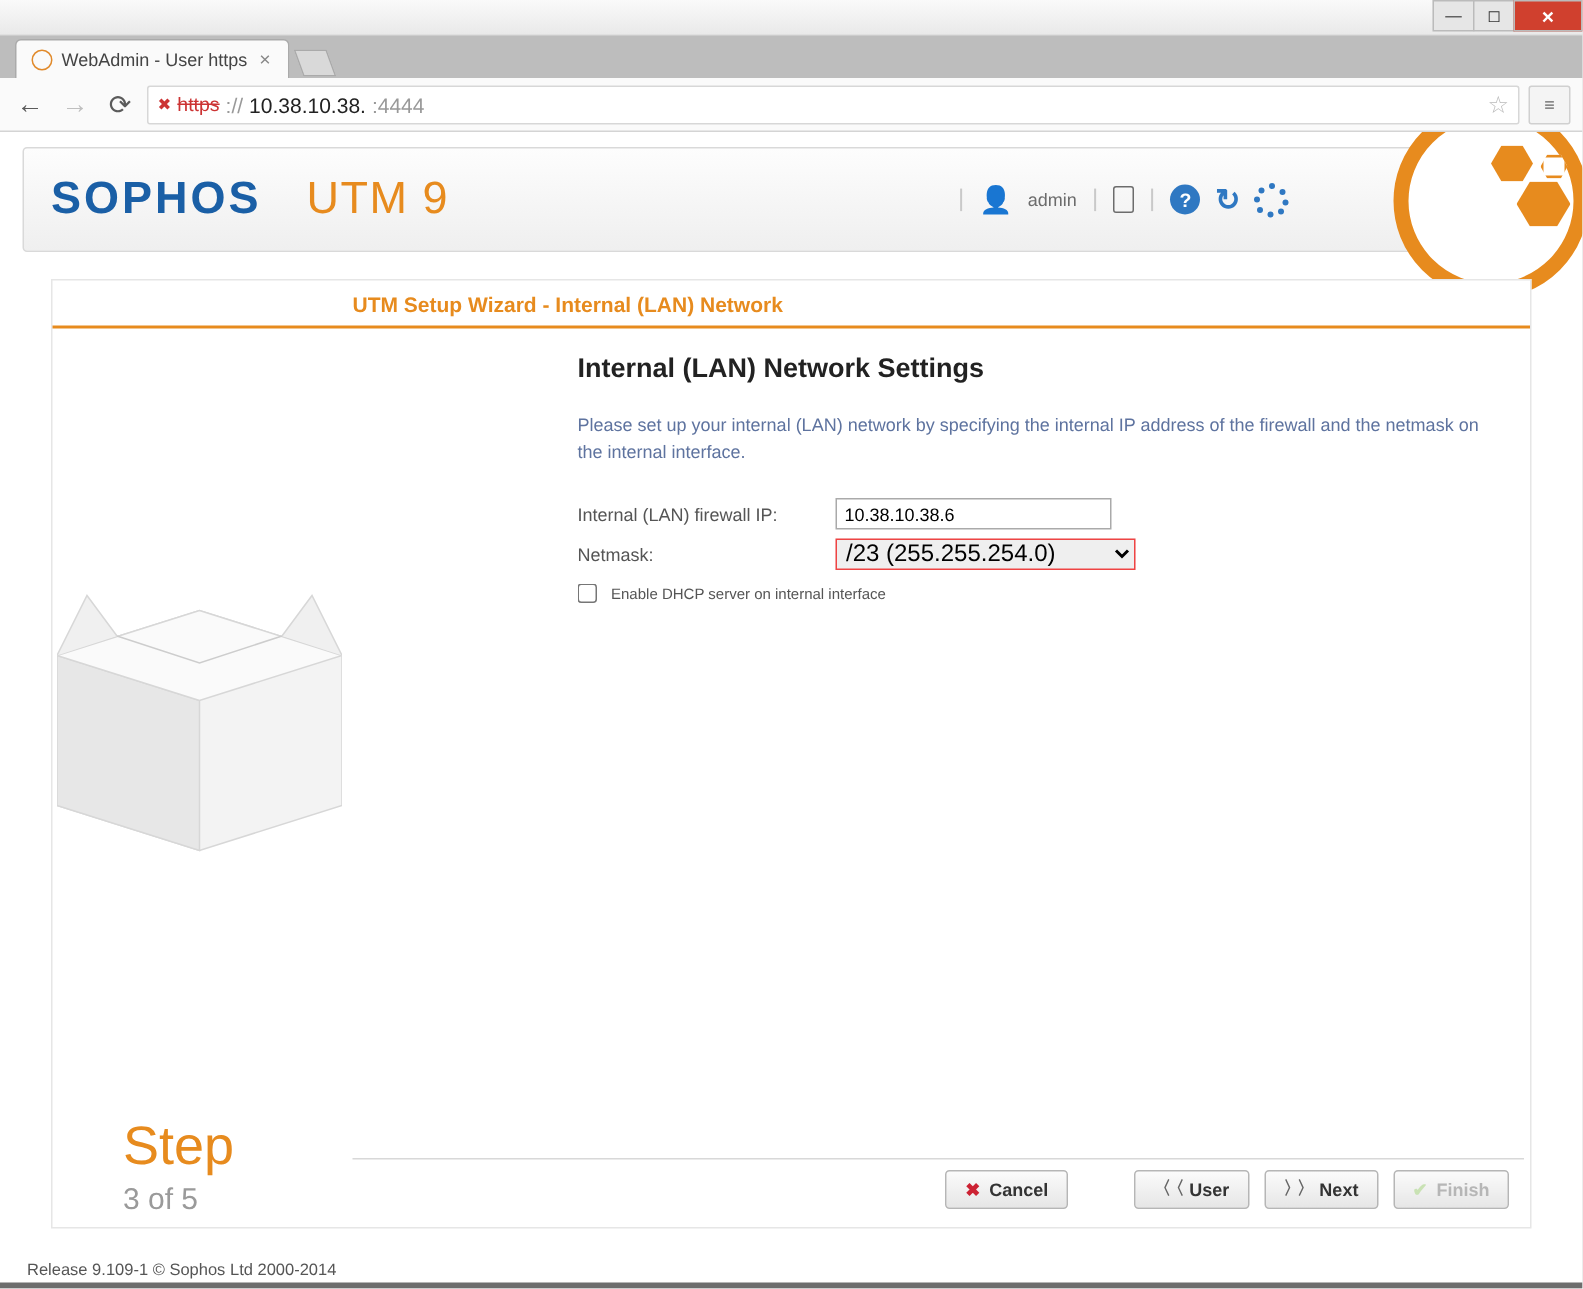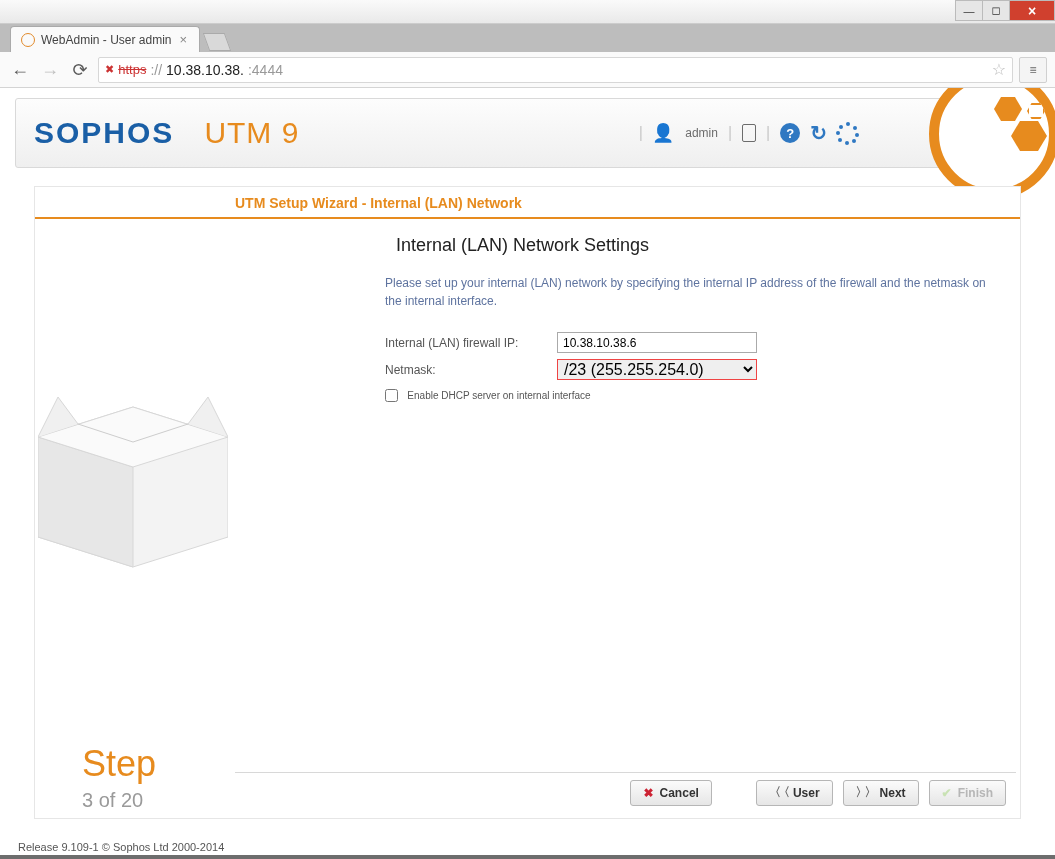--- a/index.html
+++ b/index.html
@@ -43,25 +43,25 @@
 .wizard { position:absolute; left:34px; right:34px; top:98px; bottom:40px; background:#fff; border:1px solid #e6e6e6;}
 .wizard-title { color:#e78b1e; font-weight:bold; font-size:14px; padding:8px 0 6px 200px; border-bottom:2px solid #e78b1e;}
 .leftcol { position:absolute; left:13px; top:30px; bottom:0; width:200px;}
 .cube { position:absolute; left:-10px; top:160px; width:190px; height:200px;}
 .cube svg { width:100%; height:100%;}
 .step-block { position:absolute; left:34px; bottom:6px;}
 .step-word { color:#e78b1e; font-size:36px; font-weight:300;}
 .step-sub { color:#9a9a9a; font-size:20px; font-weight:300; margin-top:4px;}
 
 .content { position:absolute; left:200px; right:4px; top:30px; bottom:48px; padding:18px 24px 0 150px;}
-.sec-title { font-size:18px; font-weight:normal; color:#222; margin-bottom:18px;margin-left:11px;}
+.sec-title { font-size:18px; font-weight:bold; color:#222; margin-bottom:18px;}
 .sec-desc { color:#5e739f; font-size:12px; line-height:1.5; margin-bottom:22px;}
 .formrow { display:flex; align-items:center; margin-bottom:6px;}
 .formrow label { width:172px; color:#555; font-size:12px;}
-.formrow input[type=text]{ width:200px; height:21px; border:1px solid #aaa; padding:0 5px; font-size:12px;}
+.formrow input[type=text]{ width:184px; height:21px; border:1px solid #aaa; padding:0 5px; font-size:12px;}
 .formrow select{ width:200px; height:21px; border:1px solid #ef4444; font-size:16px; padding-left:2px;}
 .chkrow { margin-top:8px;}
 .chkrow input{ vertical-align:middle; margin-right:6px;}
 .chkrow label{ color:#555; font-size:10px;}
 
 .wizard-footer { position:absolute; left:200px; right:4px; bottom:6px; height:40px; border-top:1px solid #d8d8d8; display:flex; align-items:center; justify-content:flex-end; gap:10px; padding-right:10px;}
 .btn { height:26px; padding:0 12px; background:linear-gradient(#fbfbfb,#e6e6e6); border:1px solid #b6b6b6; border-radius:3px; display:flex; align-items:center; gap:6px; font-size:12px; color:#333; font-weight:bold; cursor:pointer;}
 .btn.disabled { color:#b6b6b6; cursor:default;}
 .btn .ic { font-weight:bold;}
 .ic-x{color:#c23;} .ic-chk{color:#6a3;} .ic-chk.dis{color:#c9e2b4;} .ic-ll,.ic-rr{font-size:12px; letter-spacing:-3px; color:#666;}
@@ -77,21 +77,21 @@
     <div class="winbtns">
       <div class="wbtn">—</div>
       <div class="wbtn">◻</div>
       <div class="wbtn close">×</div>
     </div>
   </div>
 
   <div class="tabbar">
     <div class="tab">
       <span class="favicon"></span>
-      <span>WebAdmin - User admin</span>
+      <span>WebAdmin - User https</span>
       <span class="tabclose">×</span>
     </div>
     <div class="newtab"></div>
   </div>
 
   <div class="addrrow">
     <div class="navbtn">←</div>
     <div class="navbtn disabled">→</div>
     <div class="navbtn">⟳</div>
     <div class="addrbox">
@@ -145,21 +145,21 @@
             <polygon points="0,60 95,30 190,60 190,160 95,190 0,160" fill="#f3f3f3" stroke="#d7d7d7"></polygon>
             <polygon points="0,60 95,90 95,190 0,160" fill="#e7e7e7" stroke="#d7d7d7"></polygon>
             <polygon points="0,60 95,30 190,60 95,90" fill="#fafafa" stroke="#d7d7d7"></polygon>
             <polyline points="40,47 95,65 150,47" fill="none" stroke="#cdcdcd"></polyline>
             <polyline points="40,47 20,20 0,60" fill="#f0f0f0" stroke="#d7d7d7"></polyline>
             <polyline points="150,47 170,20 190,60" fill="#f0f0f0" stroke="#d7d7d7"></polyline>
           </svg>
         </div>
         <div class="step-block">
           <div class="step-word">Step</div>
-          <div class="step-sub">3 of 20</div>
+          <div class="step-sub">3 of 5</div>
         </div>
       </div>
 
       <div class="content">
         <div class="sec-title">Internal (LAN) Network Settings</div>
         <div class="sec-desc">Please set up your internal (LAN) network by specifying the internal IP address of the firewall and the netmask on the internal interface.</div>
 
         <div class="formrow">
           <label>Internal (LAN) firewall IP:</label>
           <input type="text" value="10.38.10.38.6" style="">

